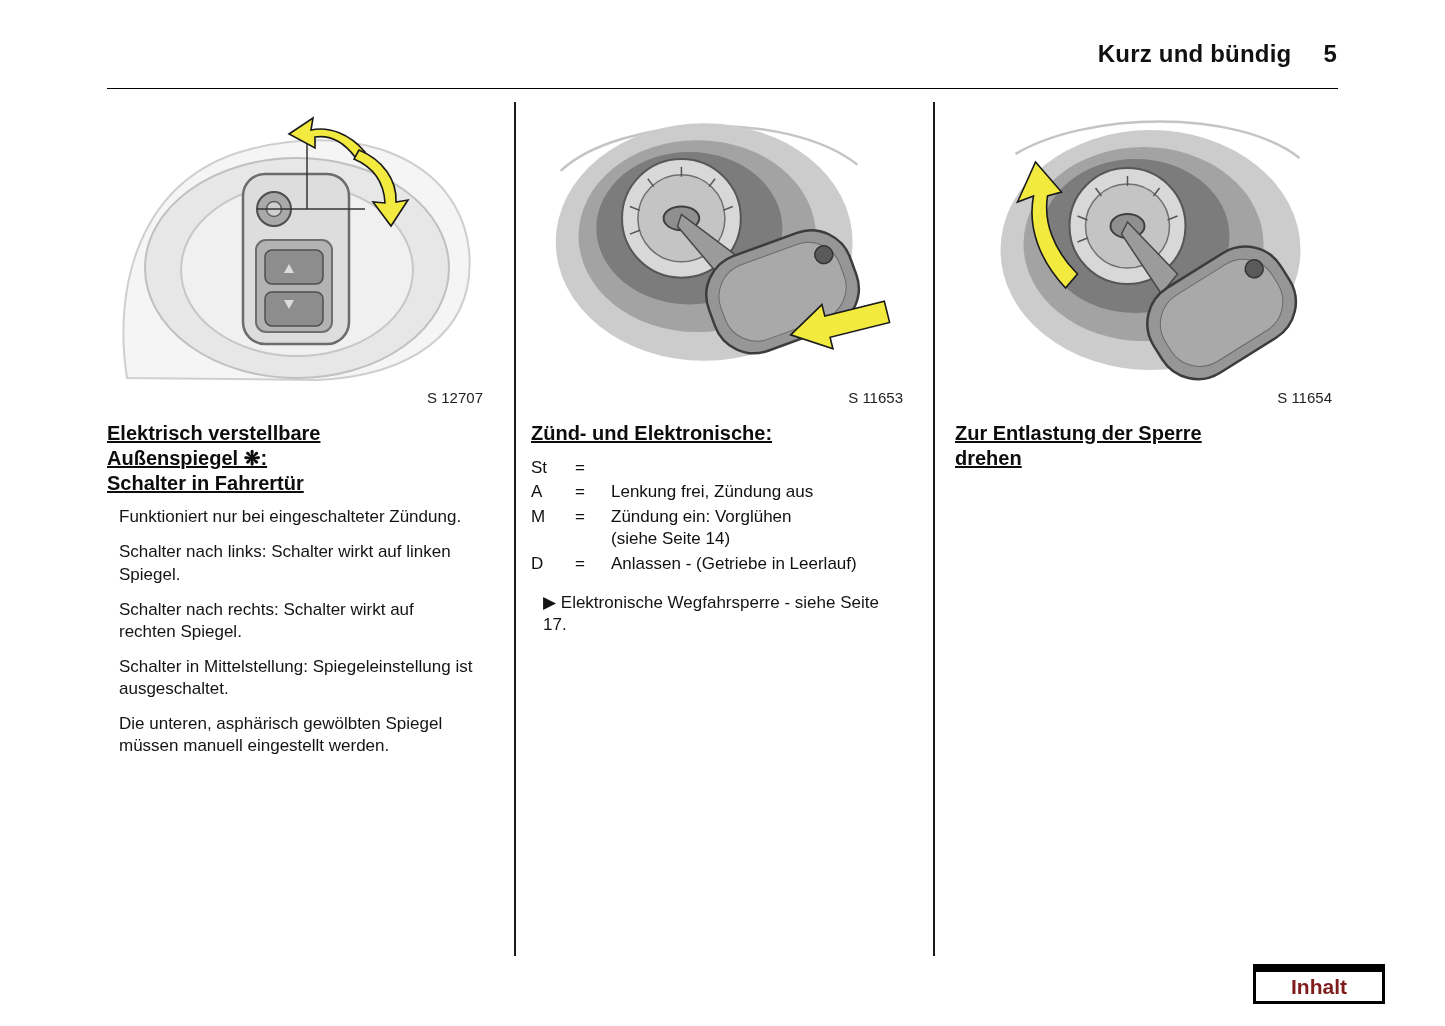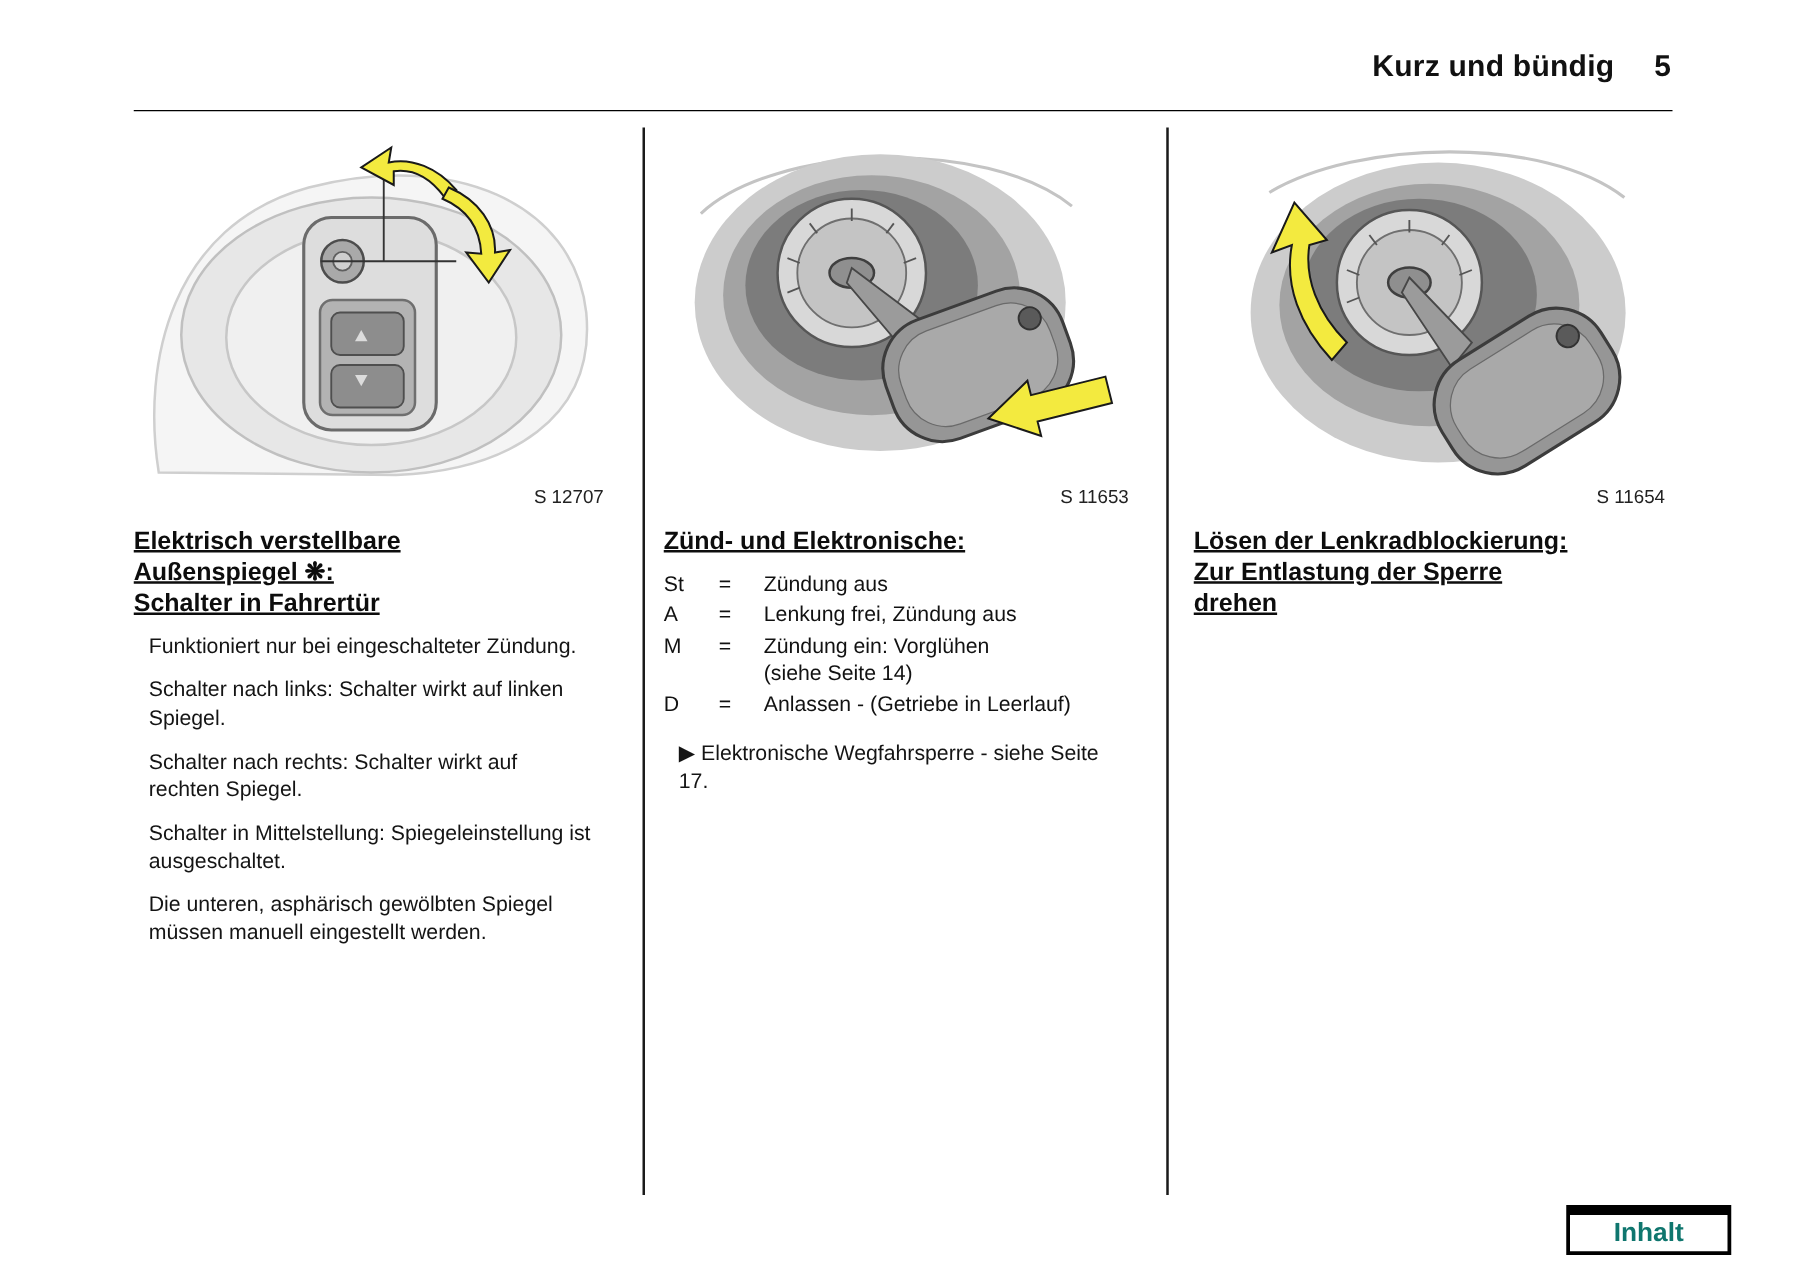--- a/index.html
+++ b/index.html
@@ -42,21 +42,21 @@
   .note { font-size:17px; line-height:1.3; margin-top:17px; }
   #col2 .note { max-width:352px; }
   #col3 .note { max-width:338px; margin-top:14px; }
 
   .inhalt {
     position:absolute; right:60px; bottom:22px;
     width:132px; height:40px;
     border:3px solid #000; border-top-width:8px;
     background:#fff;
     display:flex; align-items:center; justify-content:center;
-    font-size:21px; font-weight:bold; color:#0f766e;
+    font-size:21px; font-weight:bold; color:#7f1d1d;
     cursor:pointer;
   }
 </style>
 </head>
 <body>
 
 <div class="page">
 
   <header class="header">
     <span class="header-title">Kurz und bündig</span>
@@ -128,21 +128,20 @@
       </svg>
     </div>
     <div class="fig-label">S 11653</div>
     <h2>
       <span class="hline">Zünd- und Elektronische:</span>
     </h2>
     <div class="deflist">
       <div class="defrow">
         <span class="term">St</span>
         <span class="eq">=</span>
-        <span class="def">Zündung aus</span>
       </div>
       <div class="defrow">
         <span class="term">A</span>
         <span class="eq">=</span>
         <span class="def">Lenkung frei, Zündung aus</span>
       </div>
       <div class="defrow">
         <span class="term">M</span>
         <span class="eq">=</span>
         <span class="def">Zündung ein: Vorglühen
@@ -177,21 +176,20 @@
         <g transform="rotate(-32 268 204)">
           <rect x="192" y="152" width="150" height="100" rx="42" fill="#969696" stroke="#3c3c3c" stroke-width="2.5"></rect>
           <rect x="204" y="163" width="126" height="78" rx="34" fill="#a9a9a9" stroke="#6a6a6a" stroke-width="1"></rect>
           <circle cx="318" cy="182" r="9" fill="#5a5a5a" stroke="#333" stroke-width="1.5"></circle>
         </g>
         <path d="M110 178 C 84 150 72 118 78 86 L 62 92 L 80 52 L 106 82 L 92 86 C 88 112 98 140 122 164 Z" fill="#f3ea3f" stroke="#1a1a1a" stroke-width="1.6"></path>
       </svg>
     </div>
     <div class="fig-label">S 11654</div>
     <h2>
-      <span class="hline">Lösen der Lenkradblockierung:</span>
       <span class="hline">Zur Entlastung der Sperre</span>
       <span class="hline">drehen</span>
     </h2>
   </section>
 
   <div class="inhalt">Inhalt</div>
 
 </div>
 
 </body></html>

